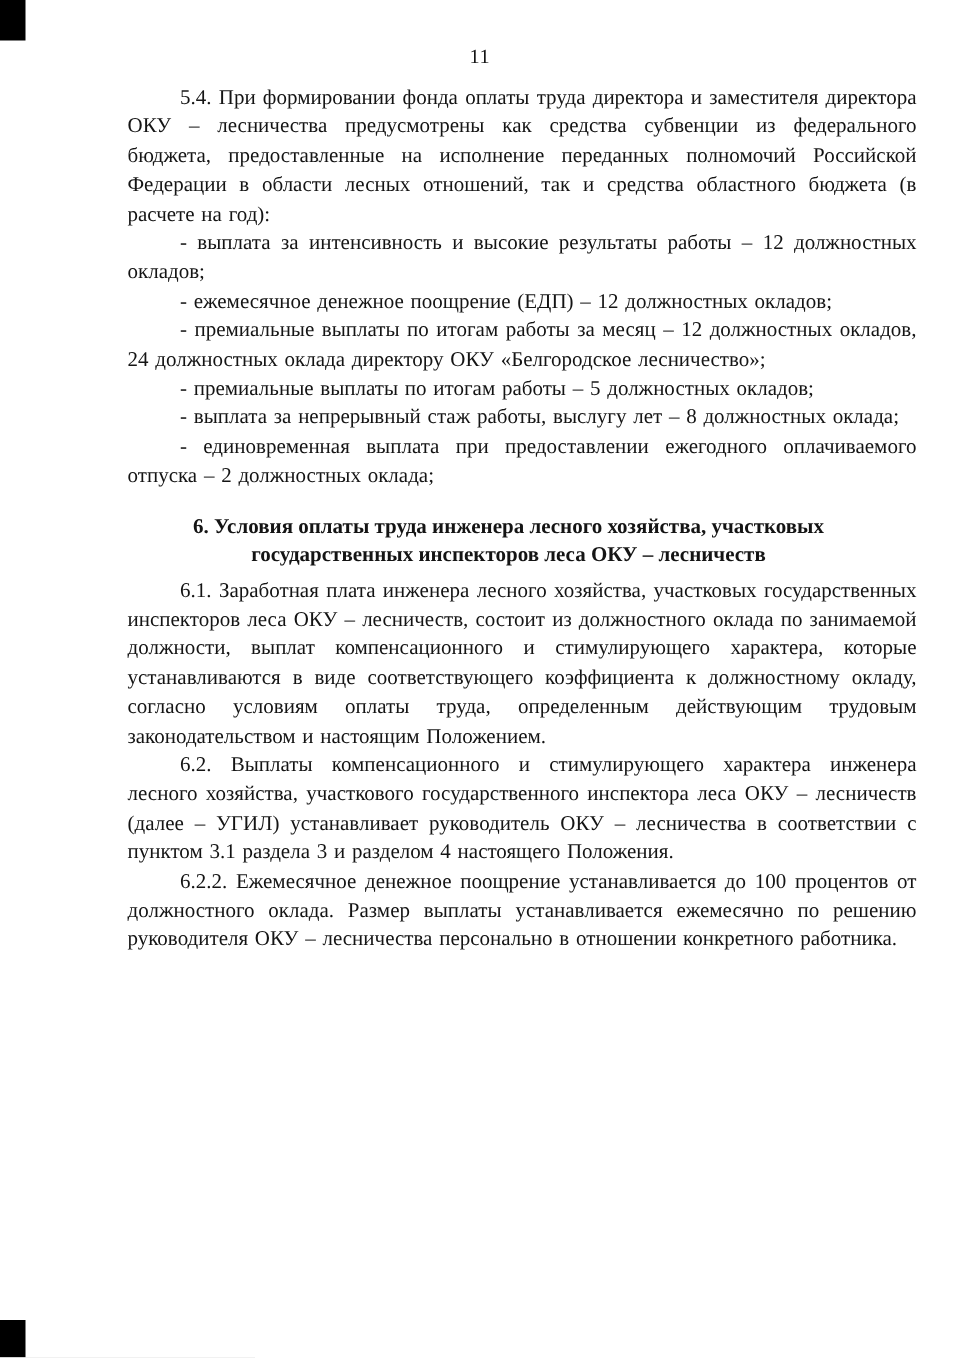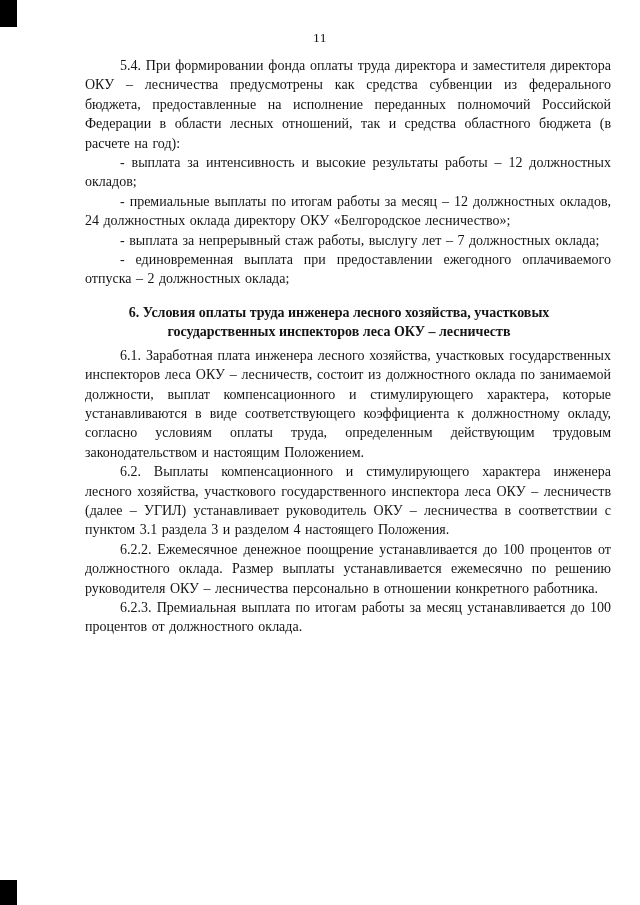--- a/index.html
+++ b/index.html
@@ -61,23 +61,24 @@
 <div class="page">
 
   <div class="corner-mark top"></div>
   <div class="corner-mark bottom"></div>
 
   <div class="page-number">11</div>
 
   <div class="content">
     <p class="body">5.4. При формировании фонда оплаты труда директора и заместителя директора ОКУ – лесничества предусмотрены как средства субвенции из федерального бюджета, предоставленные на исполнение переданных полномочий Российской Федерации в области лесных отношений, так и средства областного бюджета (в расчете на год):</p>
     <p class="body">- выплата за интенсивность и высокие результаты работы – 12 должностных окладов;</p>
+    <p class="body">- ежемесячное денежное поощрение (ЕДП) – 12 должностных окладов;</p>
     <p class="body">- премиальные выплаты по итогам работы за месяц – 12 должностных окладов, 24 должностных оклада директору ОКУ «Белгородское лесничество»;</p>
-    <p class="body">- выплата за непрерывный стаж работы, выслугу лет – 7 должностных оклада;</p>
+    <p class="body">- премиальные выплаты по итогам работы – 5 должностных окладов;</p>
+    <p class="body">- выплата за непрерывный стаж работы, выслугу лет – 8 должностных оклада;</p>
     <p class="body">- единовременная выплата при предоставлении ежегодного оплачиваемого отпуска – 2 должностных оклада;</p>
     <p class="heading">6. Условия оплаты труда инженера лесного хозяйства, участковых государственных инспекторов леса ОКУ – лесничеств</p>
     <p class="body">6.1. Заработная плата инженера лесного хозяйства, участковых государственных инспекторов леса ОКУ – лесничеств, состоит из должностного оклада по занимаемой должности, выплат компенсационного и стимулирующего характера, которые устанавливаются в виде соответствующего коэффициента к должностному окладу, согласно условиям оплаты труда, определенным действующим трудовым законодательством и настоящим Положением.</p>
     <p class="body">6.2. Выплаты компенсационного и стимулирующего характера инженера лесного хозяйства, участкового государственного инспектора леса ОКУ – лесничеств (далее – УГИЛ) устанавливает руководитель ОКУ – лесничества в соответствии с пунктом 3.1 раздела 3 и разделом 4 настоящего Положения.</p>
     <p class="body">6.2.2. Ежемесячное денежное поощрение устанавливается до 100 процентов от должностного оклада. Размер выплаты устанавливается ежемесячно по решению руководителя ОКУ – лесничества персонально в отношении конкретного работника.</p>
-    <p class="body">6.2.3. Премиальная выплата по итогам работы за месяц устанавливается до 100 процентов от должностного оклада.</p>
   </div>
 
 </div>
 
 </body></html>

